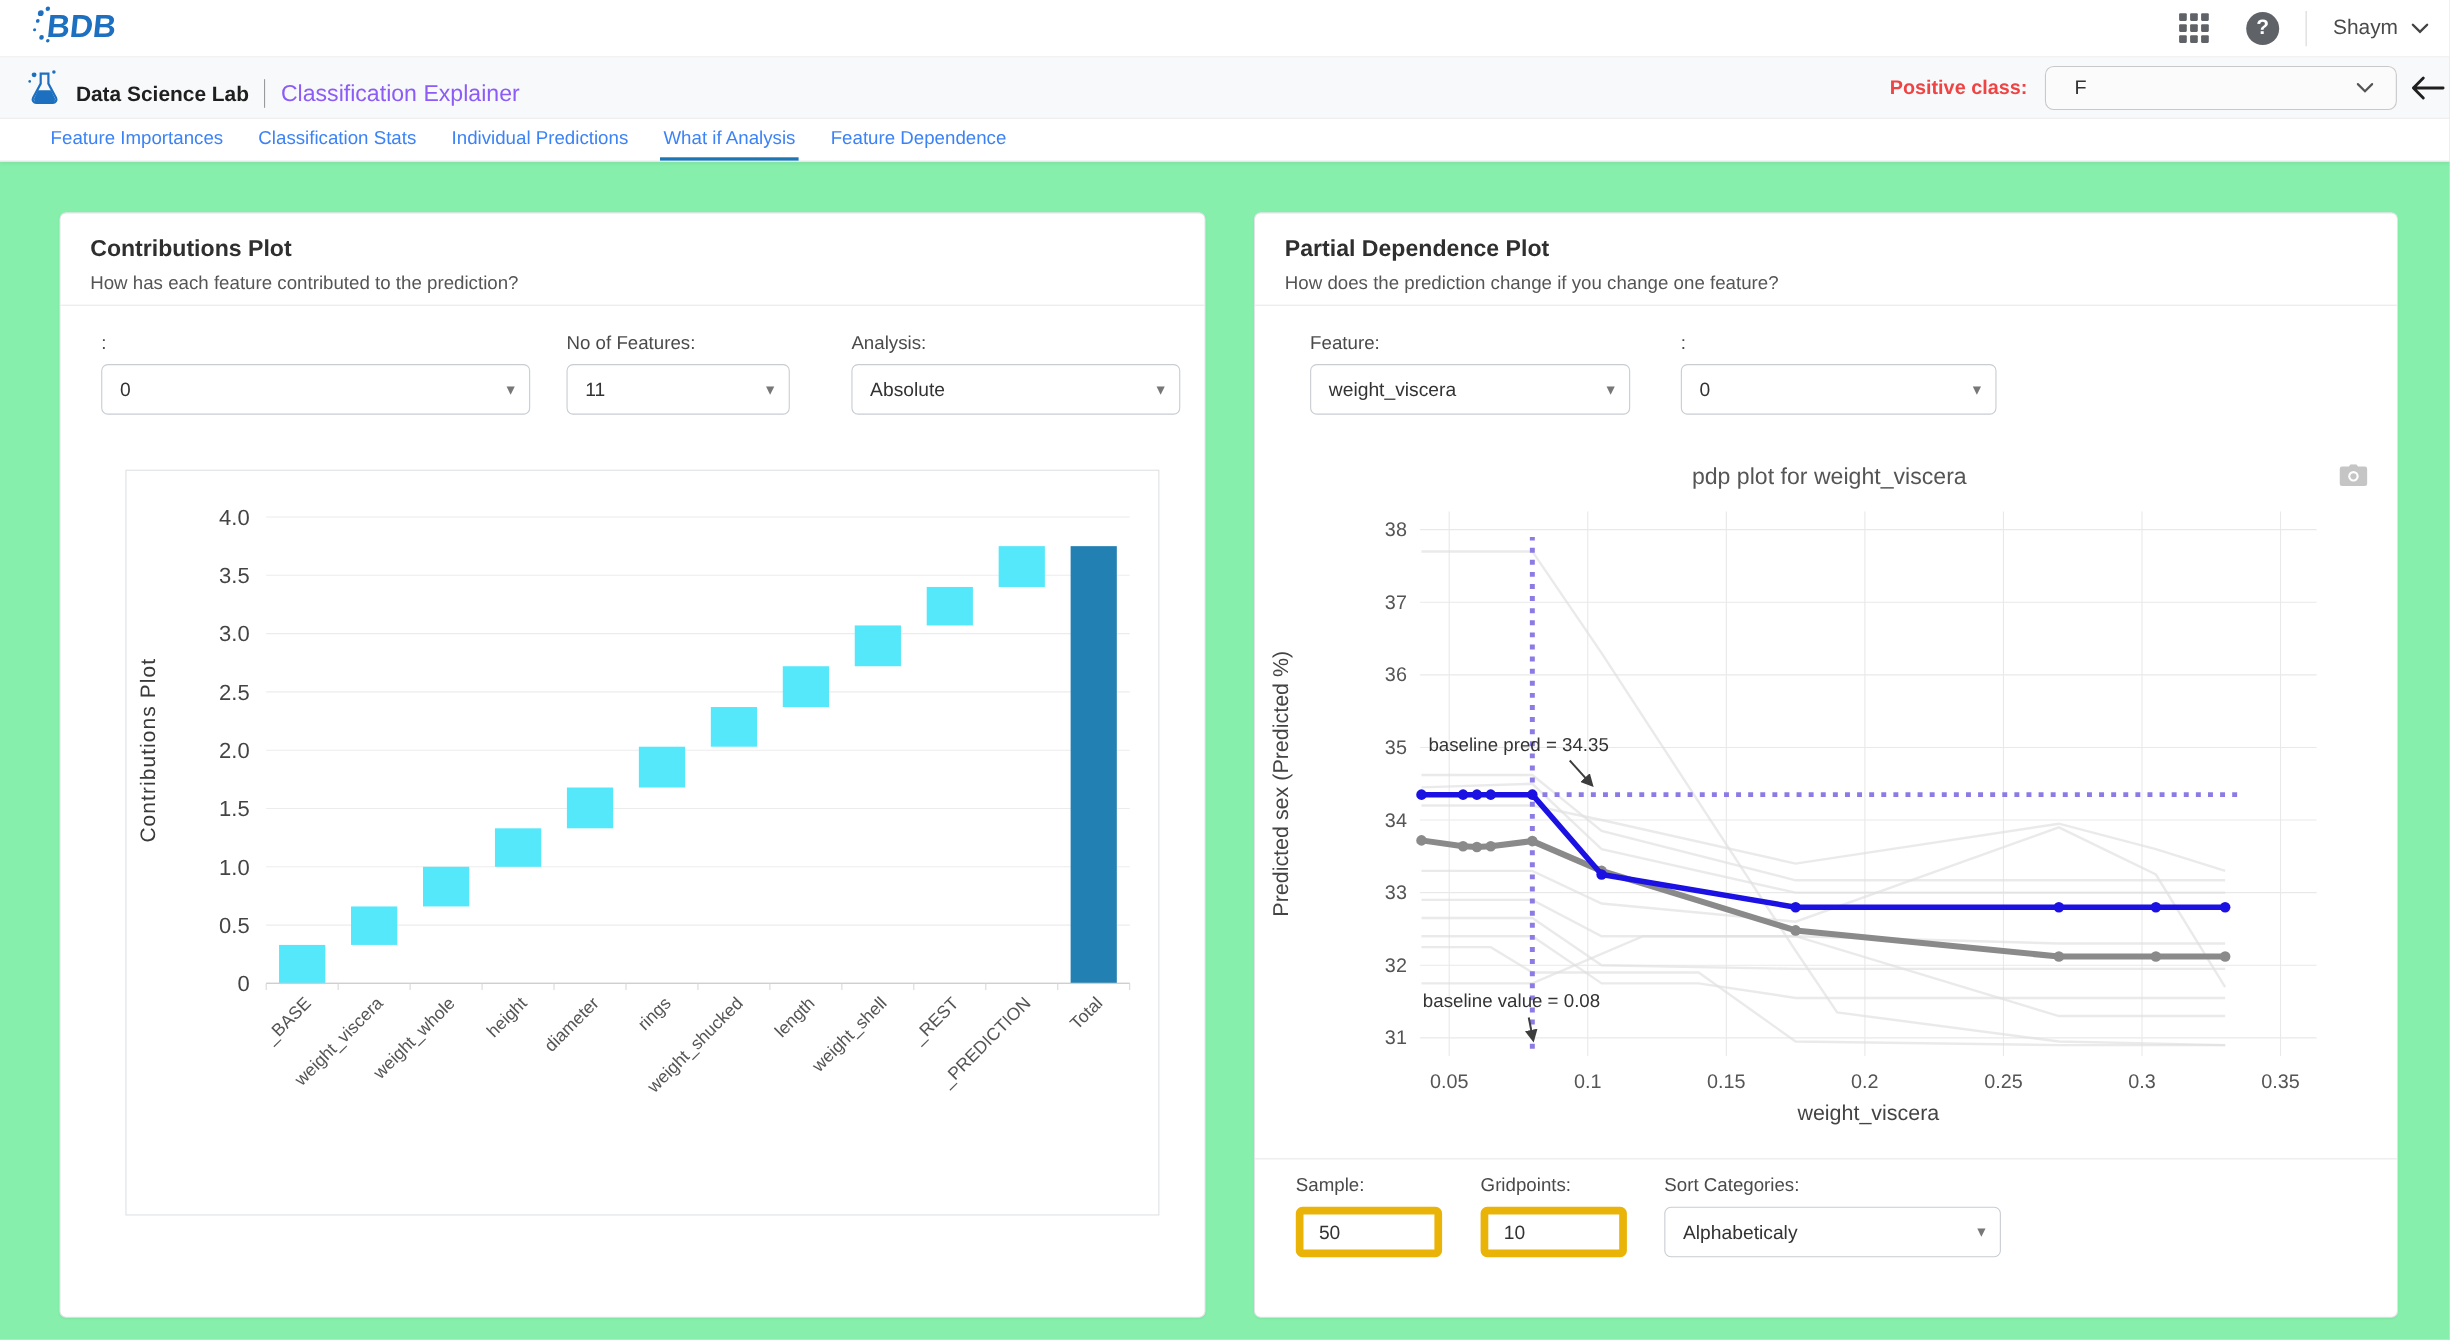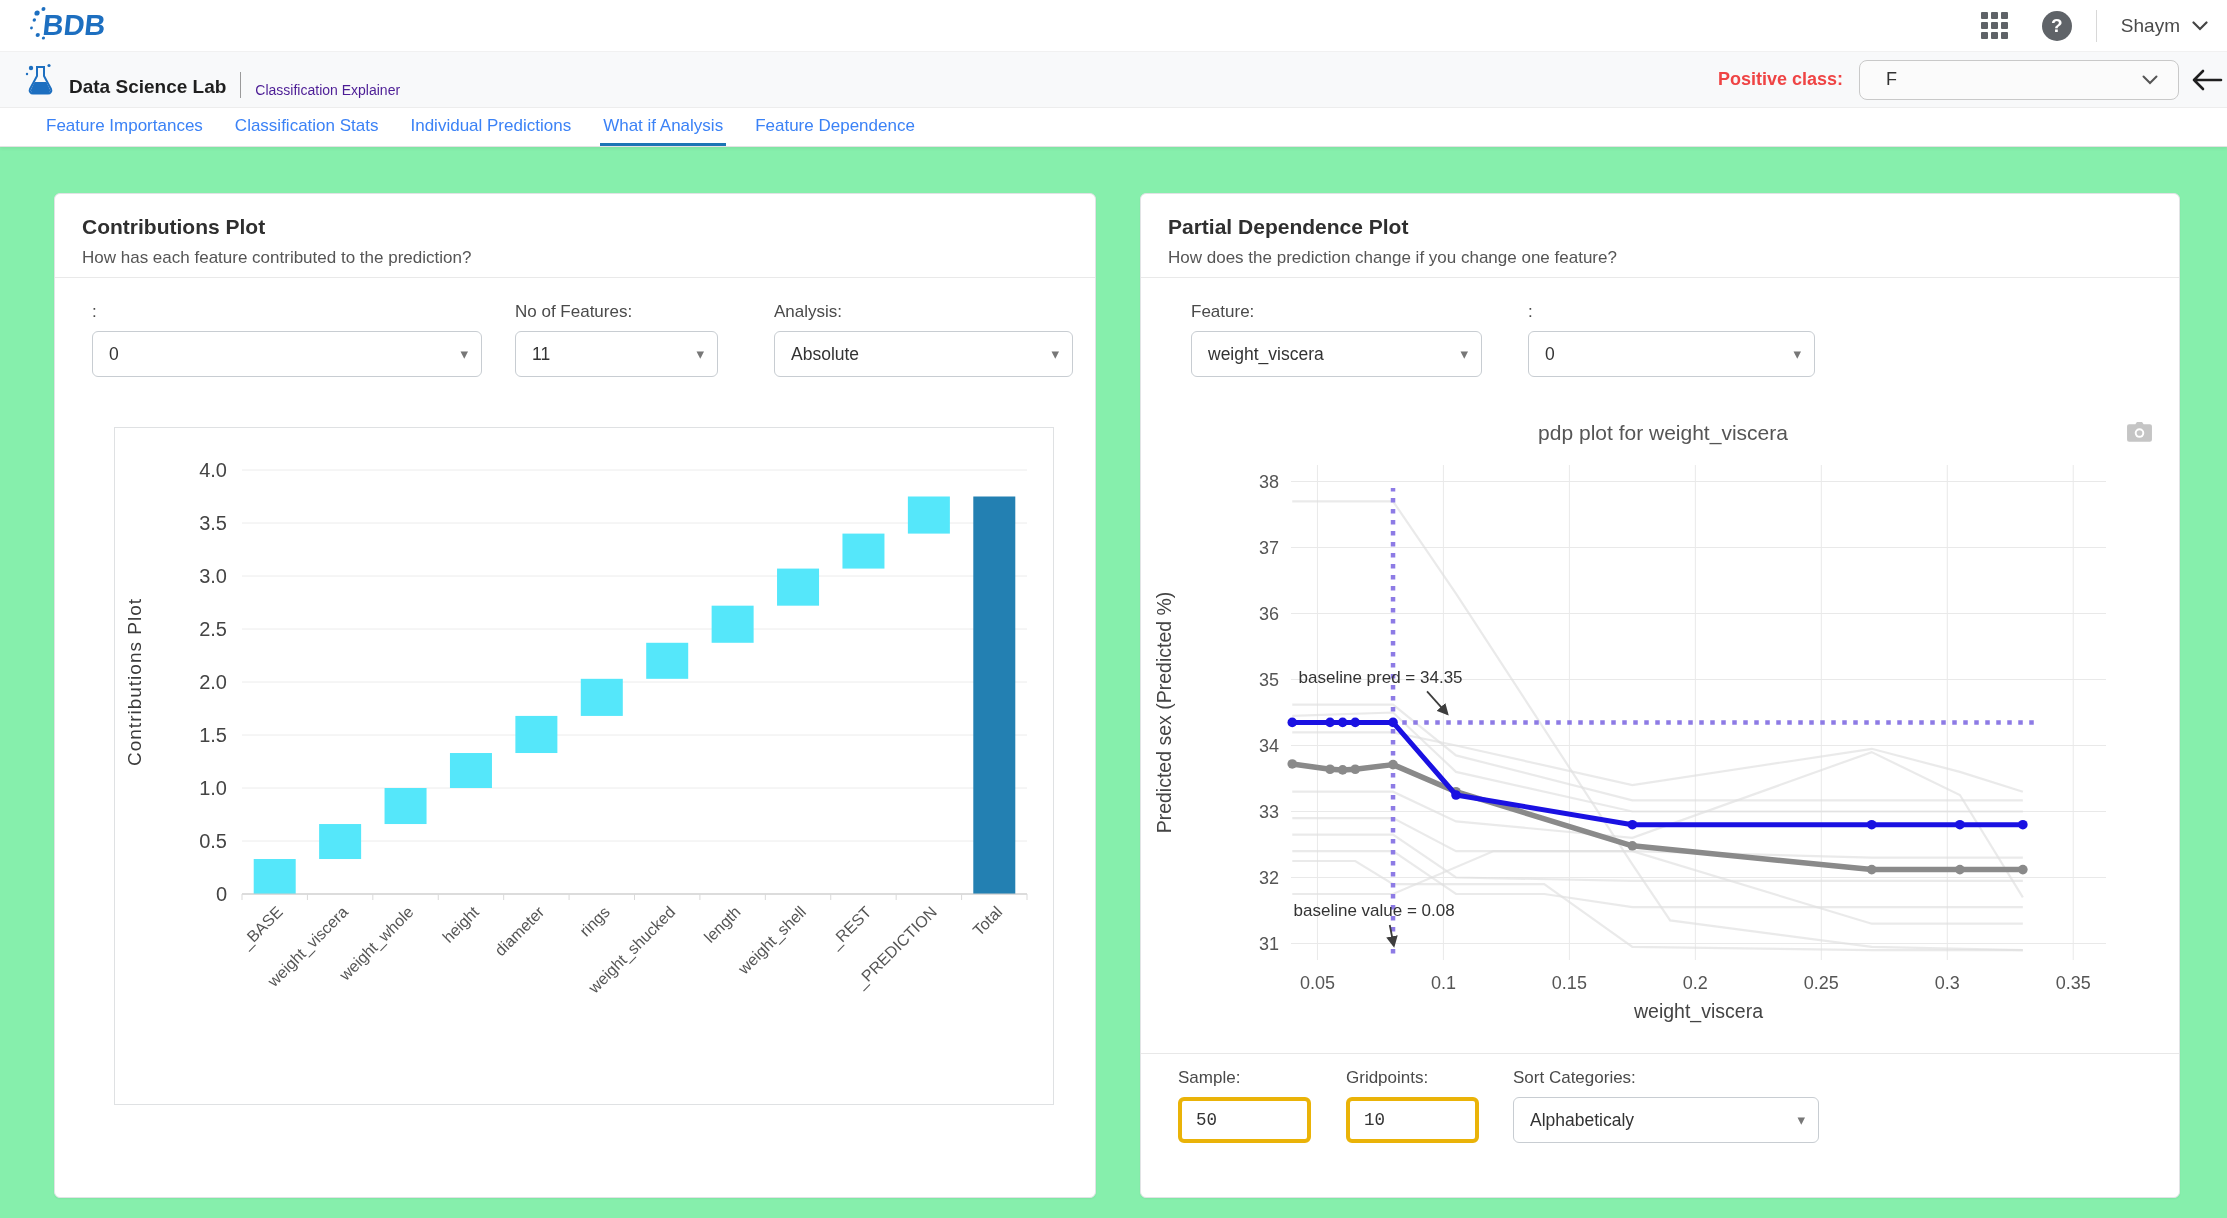--- a/index.html
+++ b/index.html
@@ -32,21 +32,21 @@
 
   
   .subheader {
     position: absolute; top: 52px; left: 0; right: 0; height: 56px;
     background: #f8f9fa; border-bottom: 1px solid #ededed;
     display: flex; align-items: center; padding: 0 4px 0 23px; z-index: 4;
   }
   .subheader-left { display: flex; align-items: flex-end; flex: 1 1 auto; }
   .app-title { font-size: 19px; font-weight: bold; color: #1f1f1f; margin-left: 12px; }
   .title-divider { width: 1px; height: 26px; background: #9a9a9a; margin: 0 14px; }
-  .page-title { font-size: 14px; color: #4c1d95; }
+  .page-title { font-size: 21px; color: #8b5cf6; }
   .subheader-right { display: flex; align-items: center; }
   .pos-class-label { font-size: 18px; font-weight: bold; color: #ef4444; margin-right: 16px; }
   .pos-class-select {
     width: 320px; height: 40px; background: #fbfbfb; border: 1px solid #c9c9c9; border-radius: 8px;
     display: flex; align-items: center; justify-content: space-between;
     padding: 0 20px 0 26px; font-size: 18px; color: #333; cursor: pointer;
   }
   .back-arrow { margin-left: 10px; cursor: pointer; display: flex; align-items: center; }
 
   
@@ -76,22 +76,22 @@
   .controls { position: relative; height: 101px; }
   .field { position: absolute; top: 24px; }
   .field-label { font-size: 17px; color: #4a4a4a; height: 20px; }
   .select {
     margin-top: 9px; height: 46px; background: #fff; border: 1px solid #c8cdd2; border-radius: 6px;
     display: flex; align-items: center; font-size: 17.5px; color: #333;
     padding: 0 34px 0 16px; position: relative; cursor: pointer;
   }
   .select .caret { position: absolute; right: 13px; top: 50%; transform: translateY(-52%); color: #777; font-size: 15px; }
   .text-input {
-    margin-top: 9px; height: 46px; width: 100%; border: 4px solid #eab308; border-radius: 6px;
-    font-size: 17.5px; color: #333; padding: 0 14px; font-family: Liberation Mono, monospace; background: #fff;
+    margin-top: 9px; height: 46px; width: 100%; border: 7px solid #eab308; border-radius: 6px;
+    font-size: 17.5px; color: #333; padding: 0 14px; font-family: Liberation Sans, sans-serif; background: #fff;
   }
 
   .chart-frame {
     margin: 48px 0 0 59px; width: 940px; height: 678px;
     border: 1px solid #dfe1e3; background: #fff; overflow: hidden;
   }
   .pdp-wrap { position: relative; margin-top: 25px; width: 1040px; height: 642px; }
   .camera-btn { position: absolute; top: 18px; right: 28px; cursor: pointer; opacity: .85; }
 
   .pdp-footer-divider { border-top: 1px solid #e8e8e8; margin-top: 7px; }

